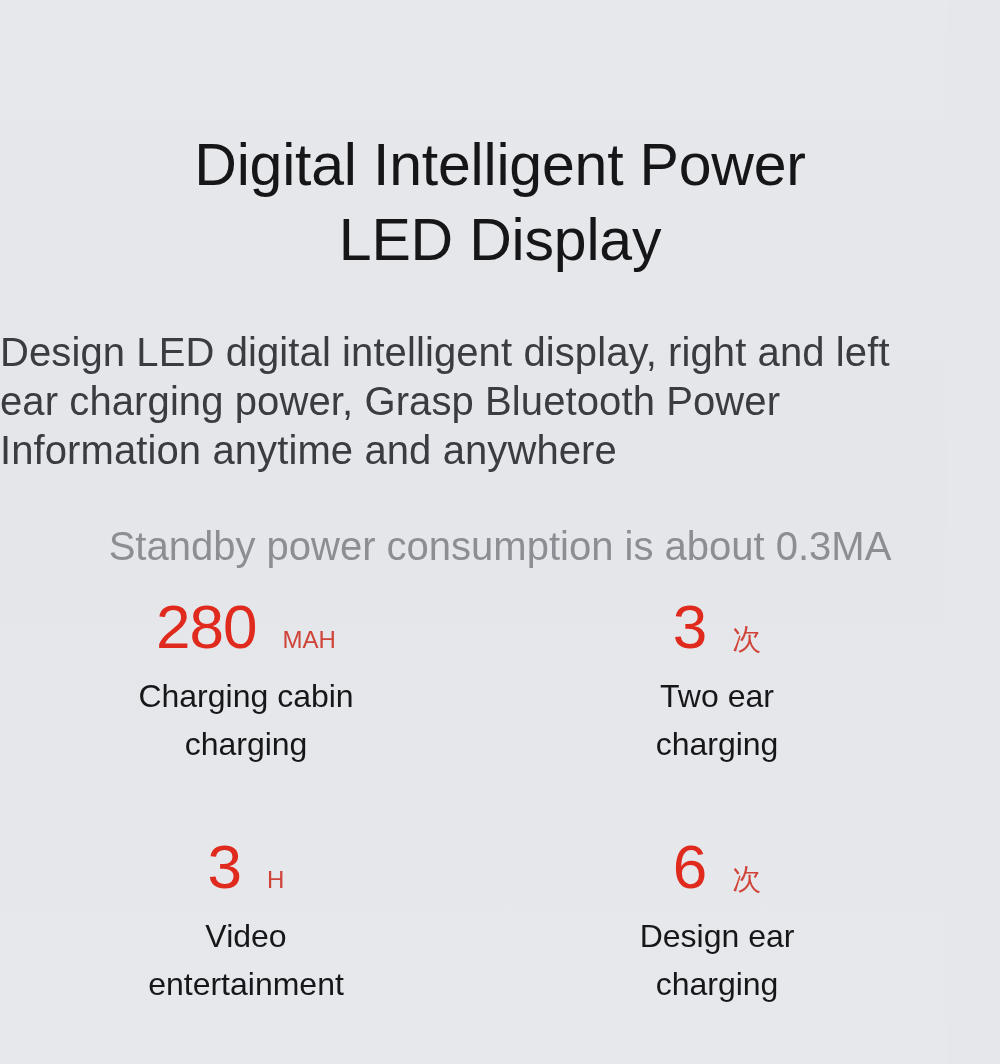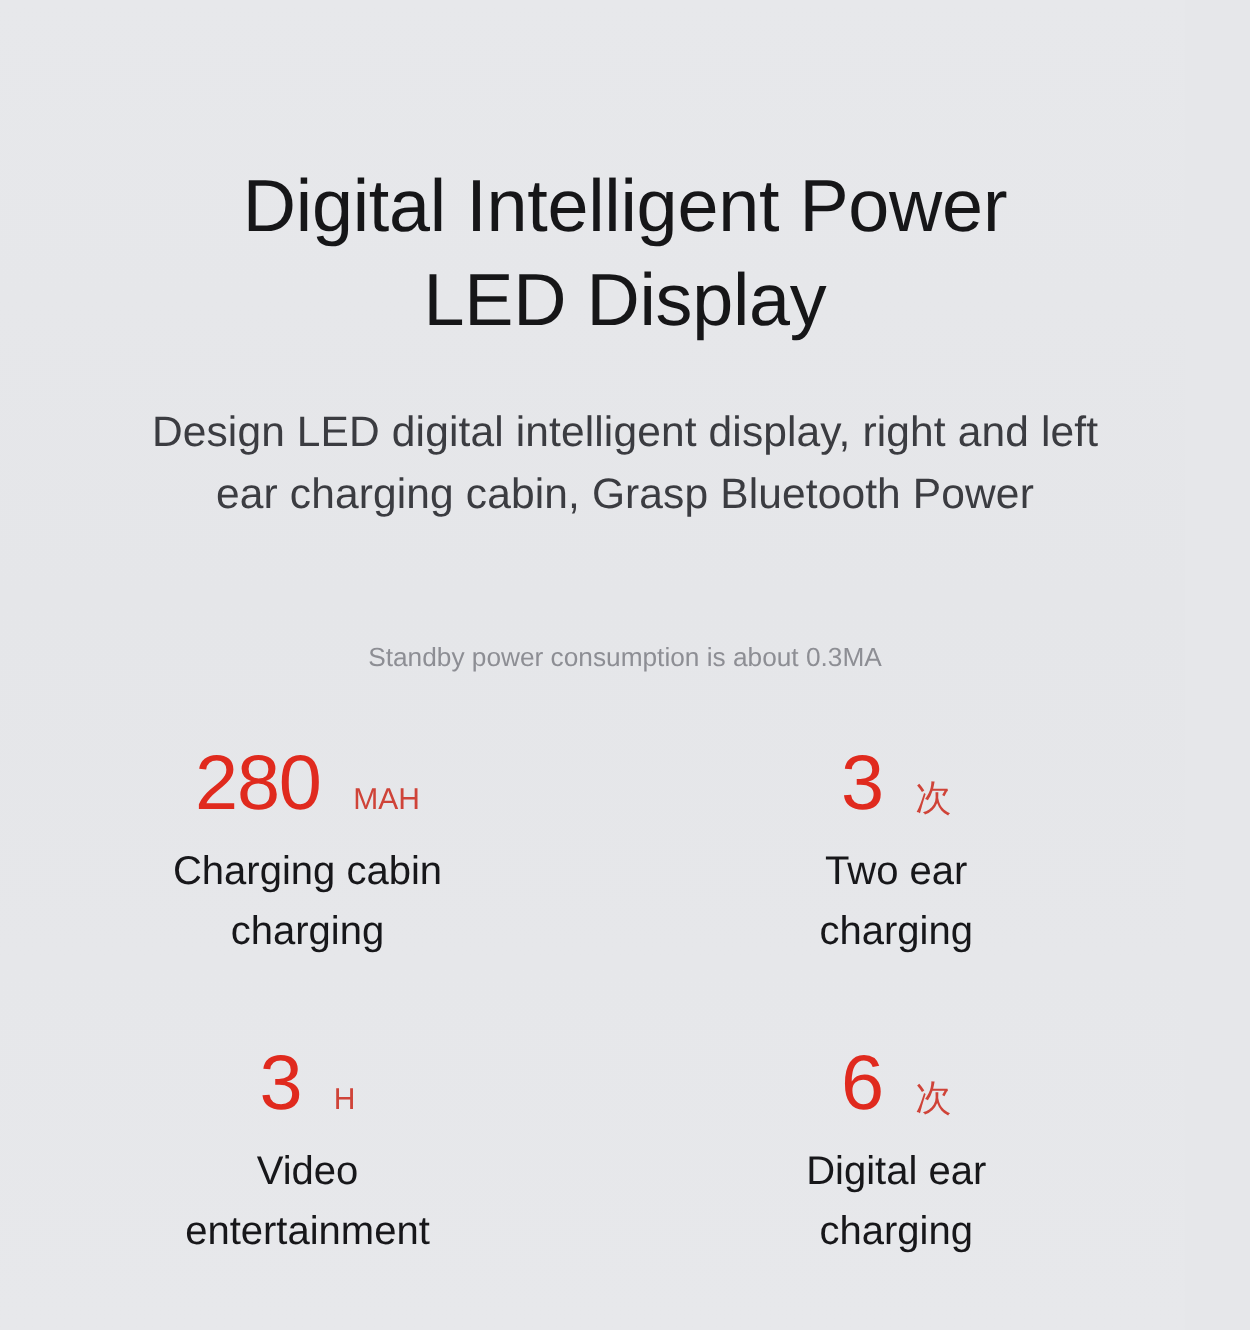--- a/index.html
+++ b/index.html
@@ -41,41 +41,40 @@
     display: block;
     white-space: nowrap;
   }
 
   
   .description {
     position: absolute;
     top: 288px;
     left: 0;
     width: 1000px;
-    text-align: center;
     color: #3b3c41;
-    font-size: 34px;
+    font-size: 40px;
     font-weight: 300;
     line-height: 49px;
     letter-spacing: 0.1px;
   }
   .description .line {
     display: block;
     white-space: nowrap;
   }
 
   
   .standby {
     position: absolute;
     top: 484px;
     left: 0;
     width: 1000px;
     text-align: center;
     color: #8d8e94;
-    font-size: 21px;
+    font-size: 40px;
     font-weight: 300;
     line-height: 44px;
     white-space: nowrap;
   }
 
   
   .stats-grid {
     position: absolute;
     top: 596px;
     left: 60px;
@@ -141,21 +140,22 @@
 
 <div class="page">
 
   <h1 class="heading">
     <span class="line">Digital Intelligent Power</span>
     <span class="line">LED Display</span>
   </h1>
 
   <p class="description">
     <span class="line">Design LED digital intelligent display, right and left</span>
-    <span class="line">ear charging cabin, Grasp Bluetooth Power</span>
+    <span class="line">ear charging power, Grasp Bluetooth Power</span>
+    <span class="line">Information anytime and anywhere</span>
   </p>
 
   <p class="standby">Standby power consumption is about 0.3MA</p>
 
   <div class="stats-grid">
 
     <div class="stat-cell col-left">
       <div class="stat-value">
         <span class="stat-number">280</span>
         <span class="stat-unit">MAH</span>
@@ -187,19 +187,19 @@
         <span class="line">entertainment</span>
       </div>
     </div>
 
     <div class="stat-cell col-right">
       <div class="stat-value">
         <span class="stat-number">6</span>
         <span class="stat-unit cjk">次</span>
       </div>
       <div class="stat-label">
-        <span class="line">Digital ear</span>
+        <span class="line">Design ear</span>
         <span class="line">charging</span>
       </div>
     </div>
 
   </div>
 </div>
 
 </body></html>

